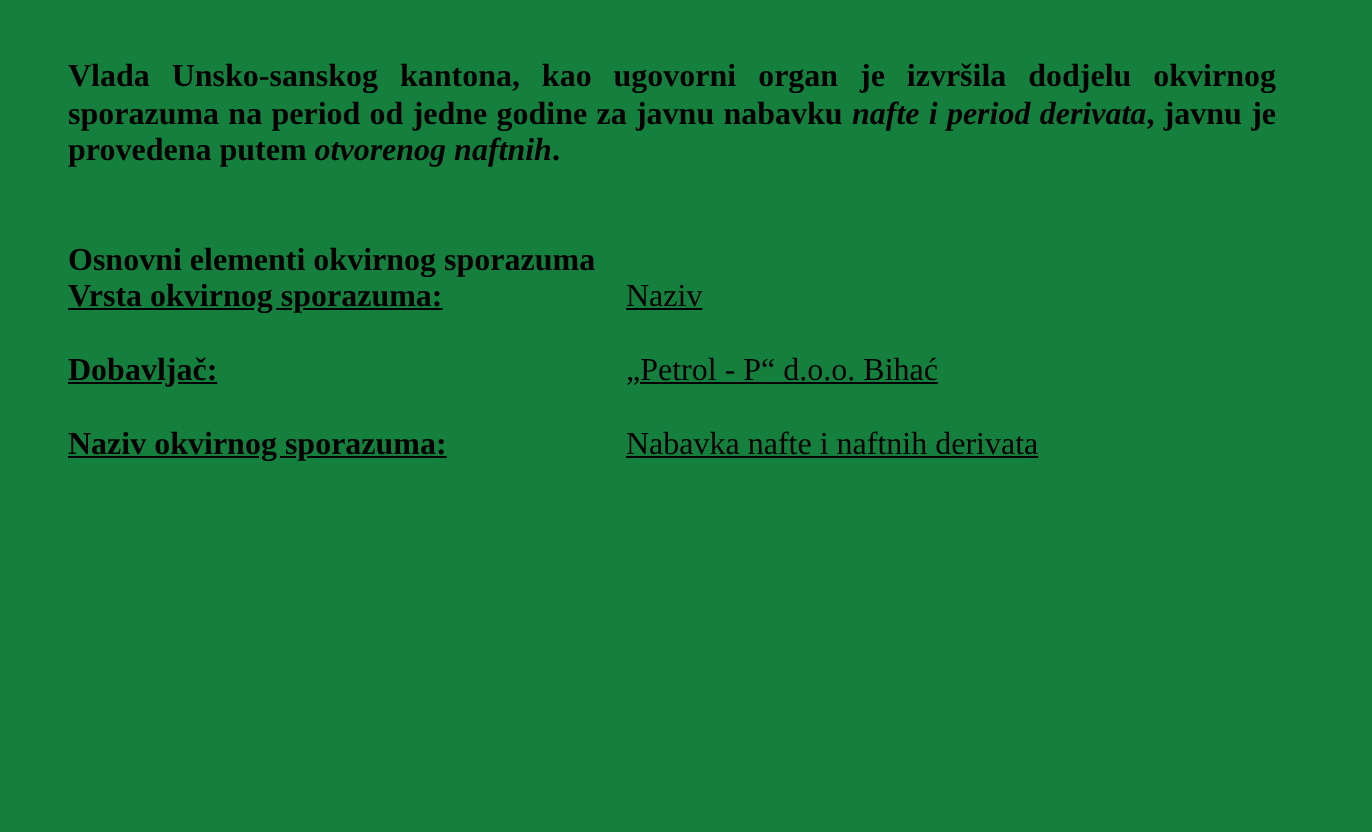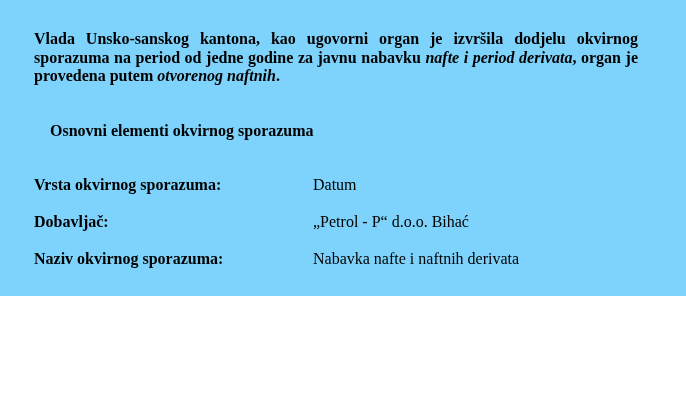--- a/index.html
+++ b/index.html
@@ -7,69 +7,69 @@
     width: 686px;
     height: 416px;
     background: #ffffff;
     color: #000000;
     font-family: "Liberation Serif", "DejaVu Serif", serif;
     overflow: hidden;
   }
   .page {
     box-sizing: border-box;
     width: 686px;
-    height: 296px;
+    height: 416px;
     padding: 30px 48px 0 34px;
-    background: #7dd3fc;
+    background: #15803d;
   }
   .intro {
     font-size: 16px;
     line-height: 18.5px;
     font-weight: bold;
   }
   .intro-line { white-space: normal; }
   .intro-line.justify {
     text-align: justify;
     text-align-last: justify;
   }
   .run-bold { font-weight: bold; font-style: normal; }
   .run-bold-italic { font-weight: bold; font-style: italic; }
   .section-heading {
     font-size: 16px;
     line-height: 18.5px;
     font-weight: bold;
-    margin: 36px 0 0 16px;
+    margin: 36px 0 0 0;
   }
   .fields {
-    margin-top: 36px;
+    text-decoration: underline;
   }
   .field-row {
     display: grid;
     grid-template-columns: 279px 1fr;
     font-size: 16px;
     line-height: 18.5px;
     margin-bottom: 18.5px;
   }
   .field-label { font-weight: bold; }
   .field-value { font-weight: normal; }
 </style>
 </head>
 <body>
 
 <div class="page">
   <div class="intro" id="intro">
       <div class="intro-line justify"><span class="run-bold">Vlada Unsko-sanskog kantona, kao ugovorni organ je izvršila dodjelu okvirnog</span></div>
-      <div class="intro-line justify"><span class="run-bold">sporazuma na period od jedne godine za javnu nabavku </span><span class="run-bold-italic">nafte i period derivata</span><span class="run-bold">, organ je</span></div>
+      <div class="intro-line justify"><span class="run-bold">sporazuma na period od jedne godine za javnu nabavku </span><span class="run-bold-italic">nafte i period derivata</span><span class="run-bold">, javnu je</span></div>
       <div class="intro-line"><span class="run-bold">provedena putem </span><span class="run-bold-italic">otvorenog naftnih</span><span class="run-bold">.</span></div>
     </div>
   <h2 class="section-heading">Osnovni elementi okvirnog sporazuma</h2>
   <div class="fields" id="fields">
       <div class="field-row">
         <span class="field-label">Vrsta okvirnog sporazuma:</span>
-        <span class="field-value">Datum</span>
+        <span class="field-value">Naziv</span>
       </div>
       <div class="field-row">
         <span class="field-label">Dobavljač:</span>
         <span class="field-value">„Petrol - P“ d.o.o. Bihać</span>
       </div>
       <div class="field-row">
         <span class="field-label">Naziv okvirnog sporazuma:</span>
         <span class="field-value">Nabavka nafte i naftnih derivata</span>
       </div>
     </div>

